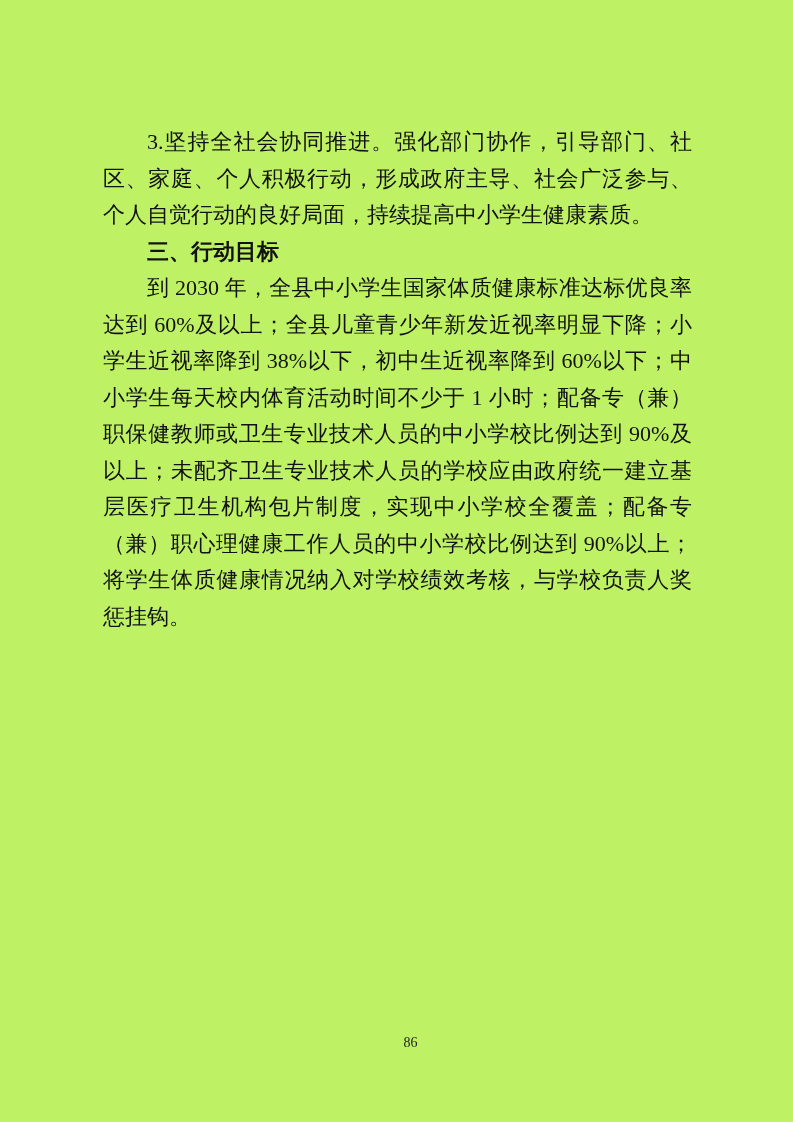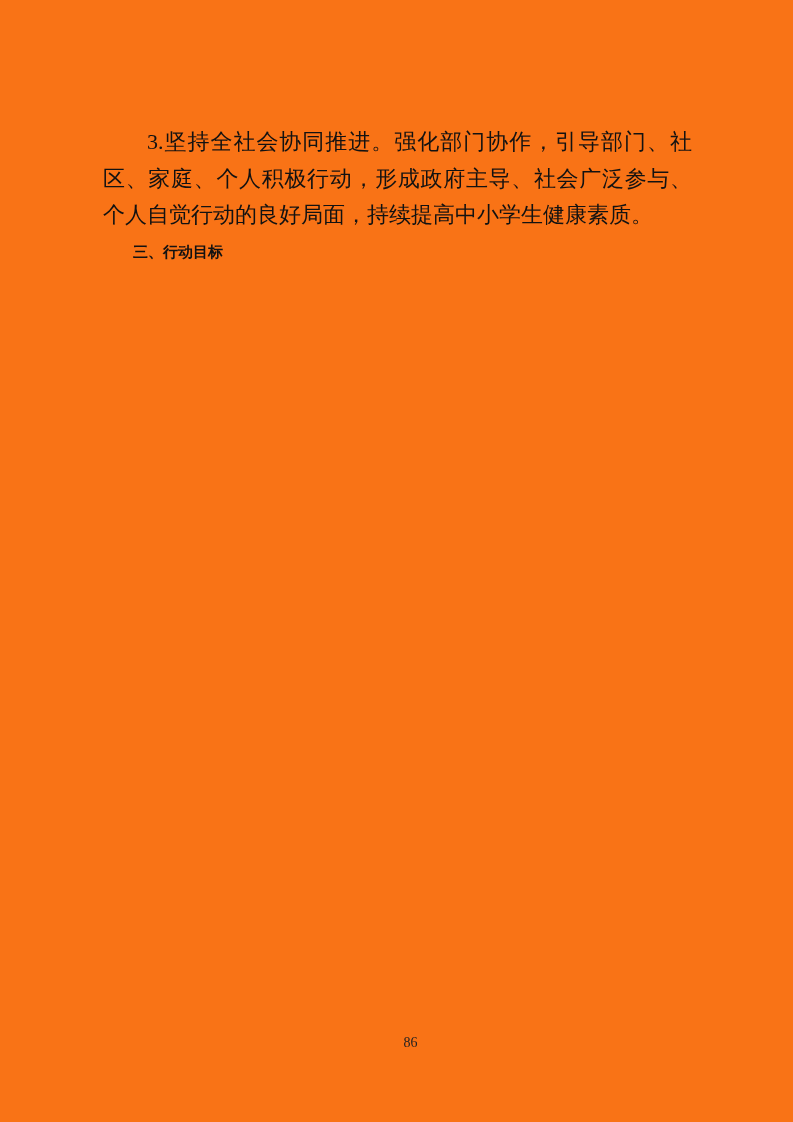--- a/index.html
+++ b/index.html
@@ -4,21 +4,21 @@
 <style>
   html, body {
     margin: 0;
     padding: 0;
     background: #ffffff;
   }
   .page {
     position: relative;
     width: 793px;
     height: 1122px;
-    background: #f97316;
+    background: #bef264;
     overflow: hidden;
     font-family: "Liberation Serif", "DejaVu Serif", serif;
     color: #121212;
   }
   .content {
     position: absolute;
     left: 103px;
     top: 124px;
     width: 589px;
     font-size: 22px;
@@ -31,36 +31,37 @@
     padding: 0;
     text-indent: 2em;
     word-break: break-all;
   }
   .section-heading {
     margin: 0;
     padding: 0;
     text-indent: 2em;
     font-family: "Liberation Sans", "DejaVu Sans", sans-serif;
     font-weight: 700;
-    font-size: 15px;
+    font-size: 22px;
     line-height: 36.5px;
   }
   .page-number {
     position: absolute;
     left: 14px;
     width: 100%;
     top: 1035px;
     text-align: center;
     font-size: 14px;
     color: #222222;
     font-family: Liberation Serif, serif;
   }
 </style>
 </head>
 <body>
 
 <div class="page">
   <div class="content">
     <p>3.坚持全社会协同推进。强化部门协作，引导部门、社区、家庭、个人积极行动，形成政府主导、社会广泛参与、个人自觉行动的良好局面，持续提高中小学生健康素质。</p>
     <div class="section-heading">三、行动目标</div>
+    <p>到 2030 年，全县中小学生国家体质健康标准达标优良率达到 60%及以上；全县儿童青少年新发近视率明显下降；小学生近视率降到 38%以下，初中生近视率降到 60%以下；中小学生每天校内体育活动时间不少于 1 小时；配备专（兼）职保健教师或卫生专业技术人员的中小学校比例达到 90%及以上；未配齐卫生专业技术人员的学校应由政府统一建立基层医疗卫生机构包片制度，实现中小学校全覆盖；配备专（兼）职心理健康工作人员的中小学校比例达到 90%以上；将学生体质健康情况纳入对学校绩效考核，与学校负责人奖惩挂钩。</p>
   </div>
   <div class="page-number">86</div>
 </div>
 
 </body></html>

